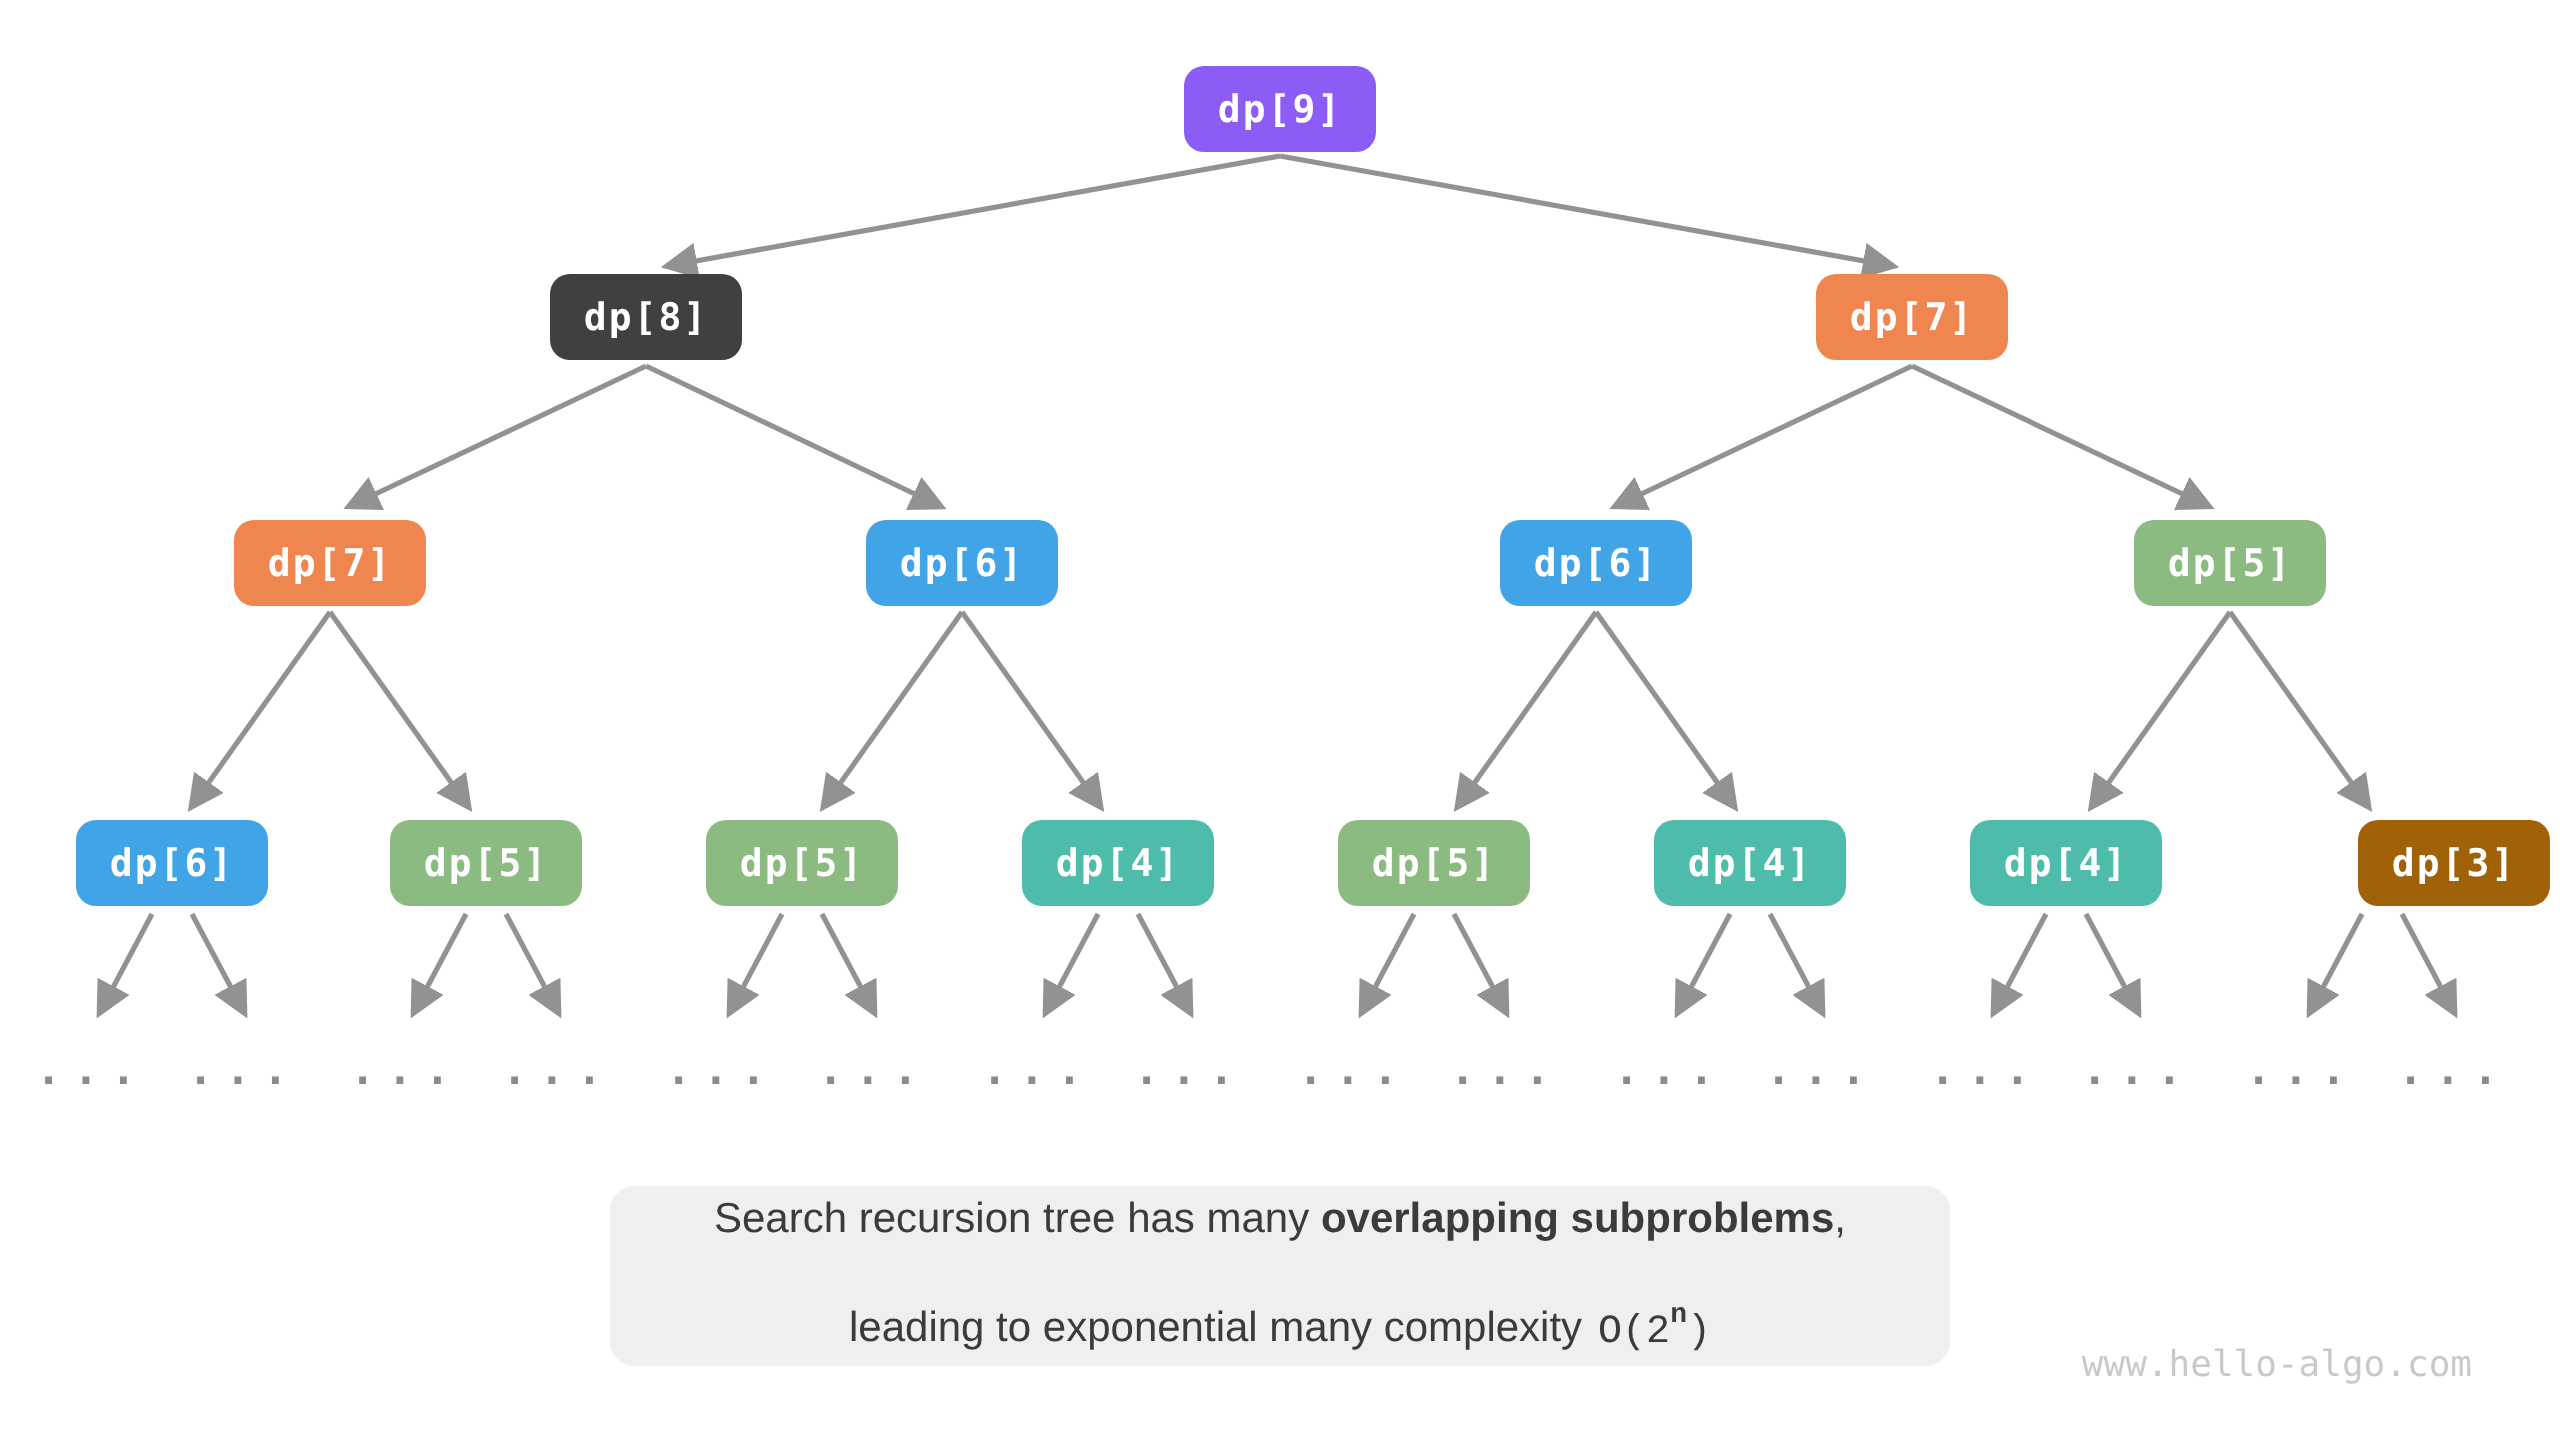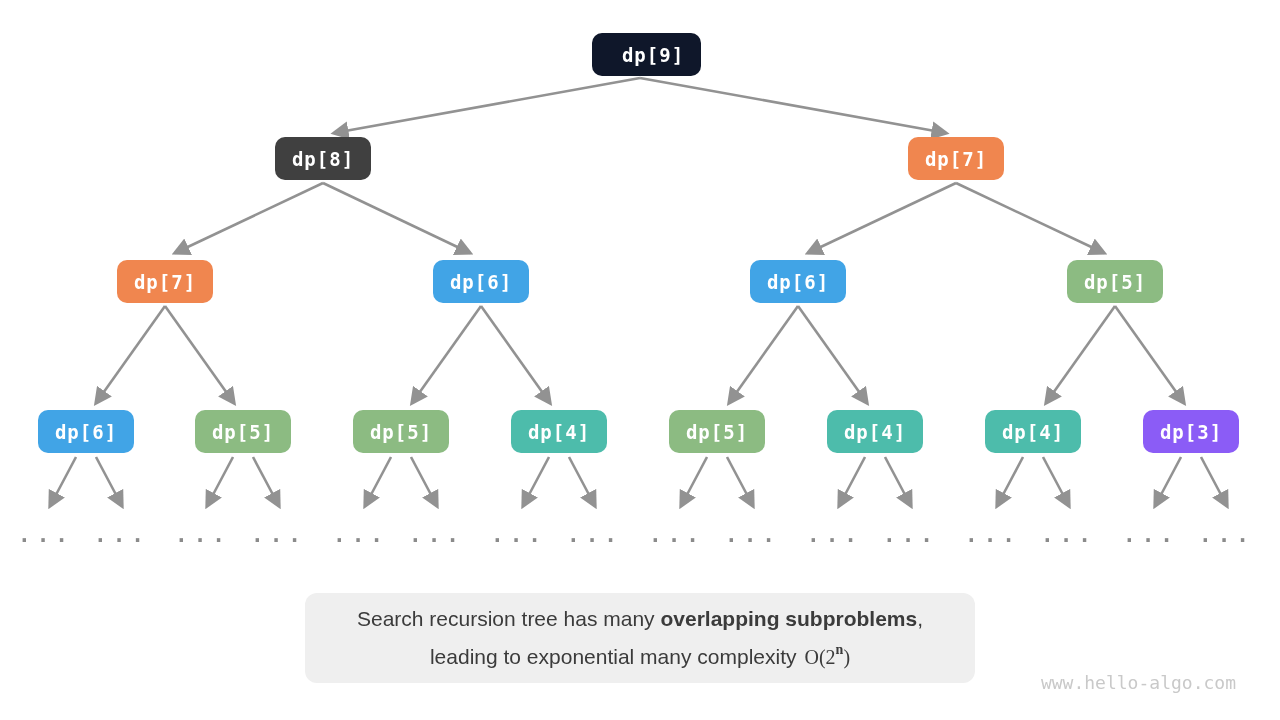--- a/index.html
+++ b/index.html
@@ -19,26 +19,26 @@
   }
   .dots{
     position:absolute;width:70px;text-align:center;
     color:var(--dots,#8b8b8b);
     font-family:"DejaVu Sans Mono","Liberation Mono",monospace;
     font-weight:bold;font-size:21px;letter-spacing:6px;line-height:10px;
   }
   .caption{
     position:absolute;left:305px;top:593px;width:670px;height:90px;
     background:var(--caption_bg,#efefef);border-radius:12px;
-    display:flex;flex-direction:column;align-items:center;justify-content:center;
+    display:flex;flex-direction:column;align-items:center;justify-content:space-between;
     color:var(--caption_text,#3b3b3b);font-size:21px;line-height:33px;
   }
   .caption .bold{font-weight:bold;}
   .mono{
-    font-family:Liberation Serif, serif;
+    font-family:Liberation Mono, monospace;
     margin-left:8px;font-size:20px;
   }
   .mono sup{font-weight:bold;font-size:14px;position:relative;top:-2px;}
   .watermark{
     position:absolute;right:44px;top:672px;
     color:var(--watermark,#c9c9c9);
     font-family:"DejaVu Sans Mono","Liberation Mono",monospace;
     font-size:18px;
   }
 </style>
@@ -82,38 +82,38 @@
     <line x1="707" y1="457" x2="681" y2="506" marker-end="url(#arrow)"></line>
     <line x1="727" y1="457" x2="753" y2="506" marker-end="url(#arrow)"></line>
     <line x1="865" y1="457" x2="839" y2="506" marker-end="url(#arrow)"></line>
     <line x1="885" y1="457" x2="911" y2="506" marker-end="url(#arrow)"></line>
     <line x1="1023" y1="457" x2="997" y2="506" marker-end="url(#arrow)"></line>
     <line x1="1043" y1="457" x2="1069" y2="506" marker-end="url(#arrow)"></line>
     <line x1="1181" y1="457" x2="1155" y2="506" marker-end="url(#arrow)"></line>
     <line x1="1201" y1="457" x2="1227" y2="506" marker-end="url(#arrow)"></line>
   </svg>
 
-  <div class="node" style="left: 592px; top: 33px; background: #0f172a; padding-left: 13px;">dp[9]</div>
+  <div class="node" style="left: 592px; top: 33px; background: #8b5cf6;">dp[9]</div>
 
   <div class="node" style="left: 275px; top: 137px; background: #404040;">dp[8]</div>
   <div class="node" style="left: 908px; top: 137px; background: rgb(240, 134, 79);">dp[7]</div>
 
   <div class="node" style="left: 117px; top: 260px; background: rgb(240, 134, 79);">dp[7]</div>
   <div class="node" style="left: 433px; top: 260px; background: rgb(65, 164, 230);">dp[6]</div>
   <div class="node" style="left: 750px; top: 260px; background: rgb(65, 164, 230);">dp[6]</div>
   <div class="node" style="left: 1067px; top: 260px; background: rgb(140, 187, 130);">dp[5]</div>
 
   <div class="node" style="left: 38px; top: 410px; background: rgb(65, 164, 230);">dp[6]</div>
   <div class="node" style="left: 195px; top: 410px; background: rgb(140, 187, 130);">dp[5]</div>
   <div class="node" style="left: 353px; top: 410px; background: rgb(140, 187, 130);">dp[5]</div>
   <div class="node" style="left: 511px; top: 410px; background: rgb(77, 188, 171);">dp[4]</div>
   <div class="node" style="left: 669px; top: 410px; background: rgb(140, 187, 130);">dp[5]</div>
   <div class="node" style="left: 827px; top: 410px; background: rgb(77, 188, 171);">dp[4]</div>
   <div class="node" style="left: 985px; top: 410px; background: rgb(77, 188, 171);">dp[4]</div>
-  <div class="node" style="left: 1143px; top: 410px; background: #8b5cf6;">dp[3]</div>
+  <div class="node" style="left: 1179px; top: 410px; background: #a16207;">dp[3]</div>
 
   <div class="dots" style="left:11px;top:530px">...</div>
   <div class="dots" style="left:87px;top:530px">...</div>
   <div class="dots" style="left:168px;top:530px">...</div>
   <div class="dots" style="left:244px;top:530px">...</div>
   <div class="dots" style="left:326px;top:530px">...</div>
   <div class="dots" style="left:402px;top:530px">...</div>
   <div class="dots" style="left:484px;top:530px">...</div>
   <div class="dots" style="left:560px;top:530px">...</div>
   <div class="dots" style="left:642px;top:530px">...</div>

